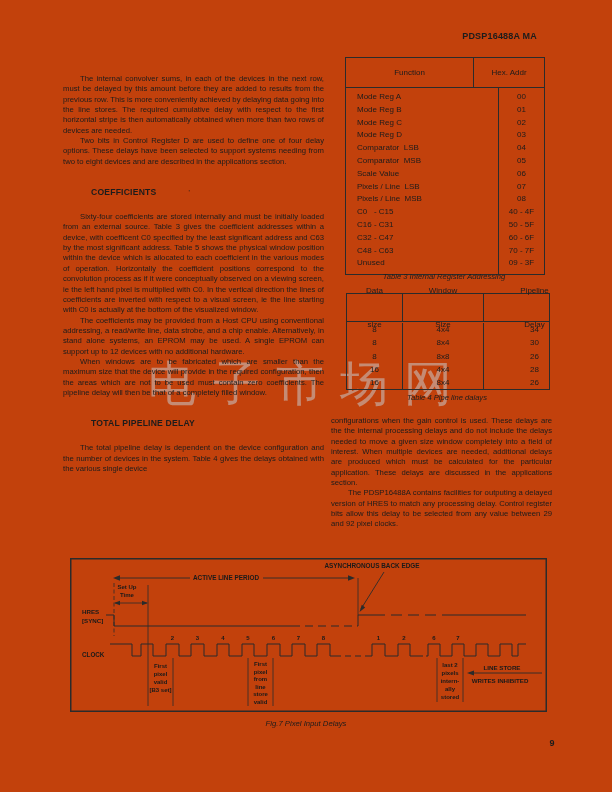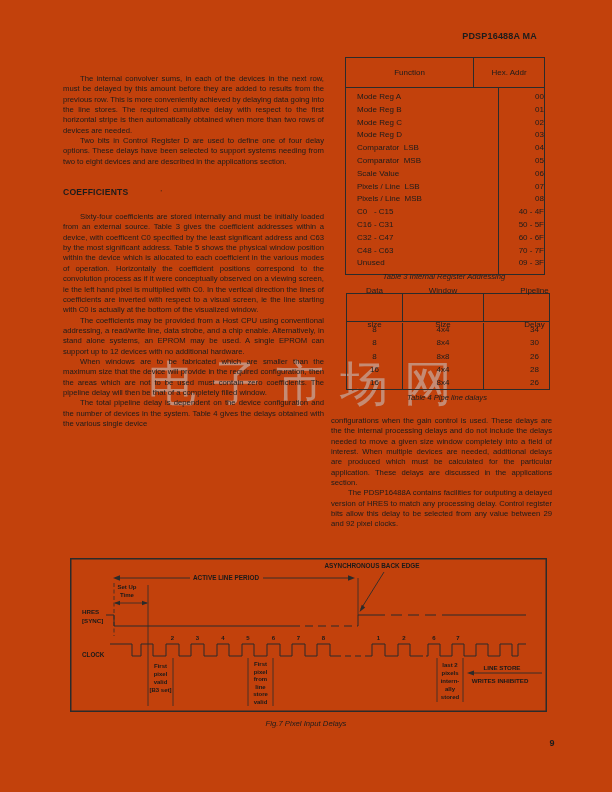--- a/index.html
+++ b/index.html
@@ -6,33 +6,33 @@
   .page{position:relative;width:612px;height:792px;background:#c2410c;overflow:hidden;
         font-family:"Liberation Sans",sans-serif;color:#1c1c1c;}
   .doc-header{position:absolute;top:31px;left:0;width:537px;text-align:right;
         font-size:9px;font-weight:bold;letter-spacing:.2px;}
   .watermark{position:absolute;left:148px;top:352px;font-size:48px;letter-spacing:16px;
         color:#c9c9c9;opacity:.55;white-space:nowrap;z-index:0;}
   .col-left{position:absolute;left:63px;top:74px;width:261px;z-index:1;}
   .col-left p, .col-right-text p{margin:0;font-size:7.7px;line-height:10.35px;text-align:justify;}
   .indent{text-indent:17px;}
   .heading-row{margin:14px 0 13px 0;}
-  .heading{font-size:8.6px;font-weight:bold;letter-spacing:.2px;}
+  .heading{font-size:8.6px;font-weight:bold;letter-spacing:.2px;margin-left:28px;}
   .stray{font-size:7px;margin-left:32px;}
   .col-right-text{position:absolute;left:331px;top:416px;width:221px;z-index:1;}
 
   
   .t3{position:absolute;left:345px;top:57px;width:198px;border:1.4px solid #2b2b2b;
       background:transparent;z-index:1;font-size:8px;}
   .t3-head{display:flex;height:29px;}
   .t3-h1{width:127px;display:flex;align-items:center;justify-content:center;}
   .t3-h2{flex:1;border-left:1.2px solid #2b2b2b;display:flex;align-items:center;justify-content:center;}
   .t3-body{display:flex;border-top:1.2px solid #2b2b2b;gap:25px;}
   .t3-col-fn{width:127px;padding:3px 0 4px 11px;box-sizing:border-box;}
-  .t3-col-addr{flex:1;border-left:1.2px solid #2b2b2b;padding:3px 0 4px 0;text-align:right;}
+  .t3-col-addr{flex:1;border-left:1.2px solid #2b2b2b;padding:3px 0 4px 0;text-align:center;}
   .t3-col-fn div{line-height:12.8px;white-space:pre;}
   .t3-col-addr div{line-height:12.8px;}
   .tbl-caption{position:absolute;z-index:1;font-size:7.6px;font-style:italic;text-align:center;}
   .cap3{left:345px;top:272px;width:198px;}
   .cap4{left:346px;top:393px;width:202px;}
 
   
   .t4{position:absolute;left:346px;top:293px;width:202px;border:1.4px solid #2b2b2b;
       box-sizing:content-box;z-index:1;font-size:8px;}
   .t4-head{display:flex;height:27px;}
@@ -63,20 +63,23 @@
 
   <div class="col-left">
     <p class="indent">The internal convolver sums, in each of the devices in the next row, must be delayed by this amount before they are added to results from the previous row. This is more conveniently achieved by delaying data going into the line stores. The required cumulative delay with respect to the first horizontal stripe is then automatically obtained when more than two rows of devices are needed.</p>
     <p class="indent">Two bits in Control Register D are used to define one of four delay options. These delays have been selected to support systems needing from two to eight devices and are described in the applications section.</p>
     <div class="heading-row">
       <span class="heading">COEFFICIENTS</span><span class="stray">'</span>
     </div>
     <p class="indent">Sixty-four coefficients are stored internally and must be initially loaded from an external source. Table 3 gives the coefficient addresses within a device, with coefficent C0 specified by the least significant address and C63 by the most significant address. Table 5 shows the physical window position within the device which is allocated to each coefficient in the various modes of operation. Horizontally the coefficient positions correspond to the convolution process as if it were conceptually observed on a viewing screen, ie the left hand pixel is multiplied with C0. In the vertical direction the lines of coefficients are inverted with respect to a visual screen, ie the line starting with C0 is actually at the bottom of the visualized window.</p>
     <p class="indent">The coefficients may be provided from a Host CPU using conventional addressing, a read/write line, data strobe, and a chip enable. Alternatively, in stand alone systems, an EPROM may be used. A single EPROM can support up to 12 devices with no additional hardware.</p>
     <p class="indent">When windows are to be fabricated which are smaller than the maximum size that the device will provide in the required configuration, then the areas which are not to be used must contain zero coefficients. The pipeline delay will then be that of a completely filled window.</p>
+    <div class="heading-row">
+      <span class="heading">TOTAL PIPELINE DELAY</span>
+    </div>
     <p class="indent">The total pipeline delay is dependent on the device configuration and the number of devices in the system. Table 4 gives the delays obtained with the various single device</p>
   </div>
 
   <div class="t3">
     <div class="t3-head">
       <div class="t3-h1">Function</div>
       <div class="t3-h2">Hex. Addr</div>
     </div>
     <div class="t3-body">
       <div class="t3-col-fn">

